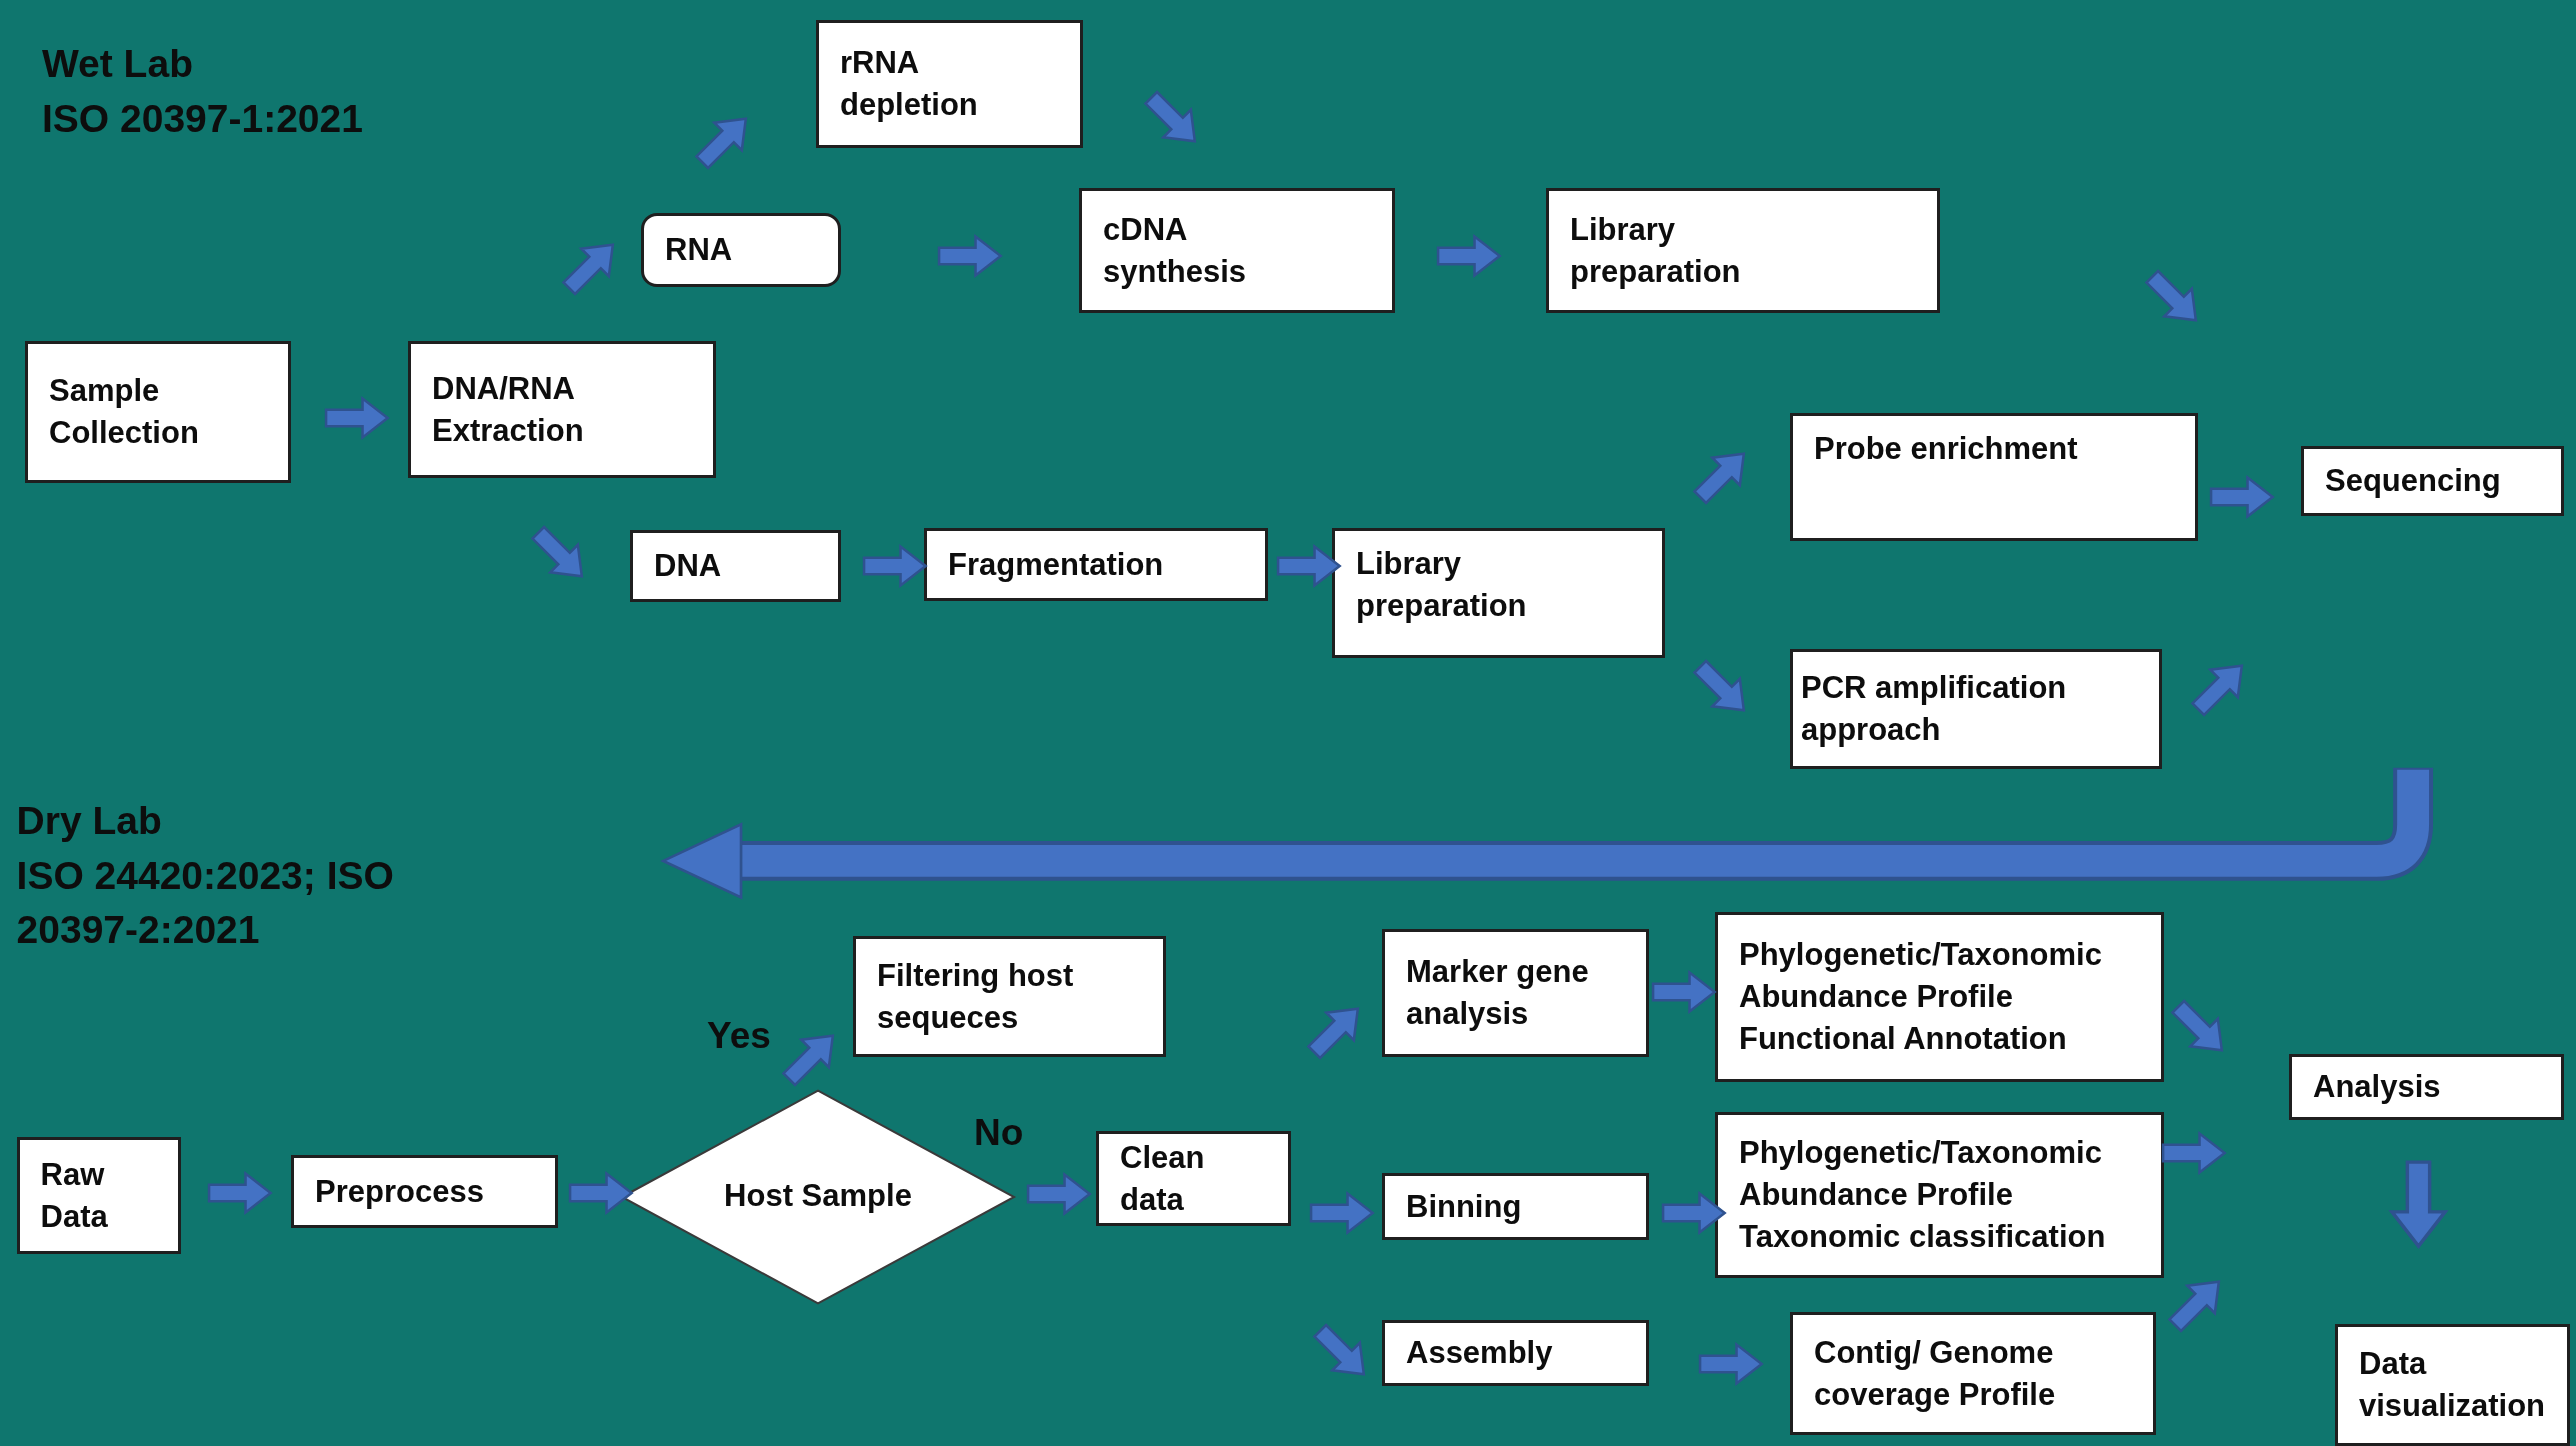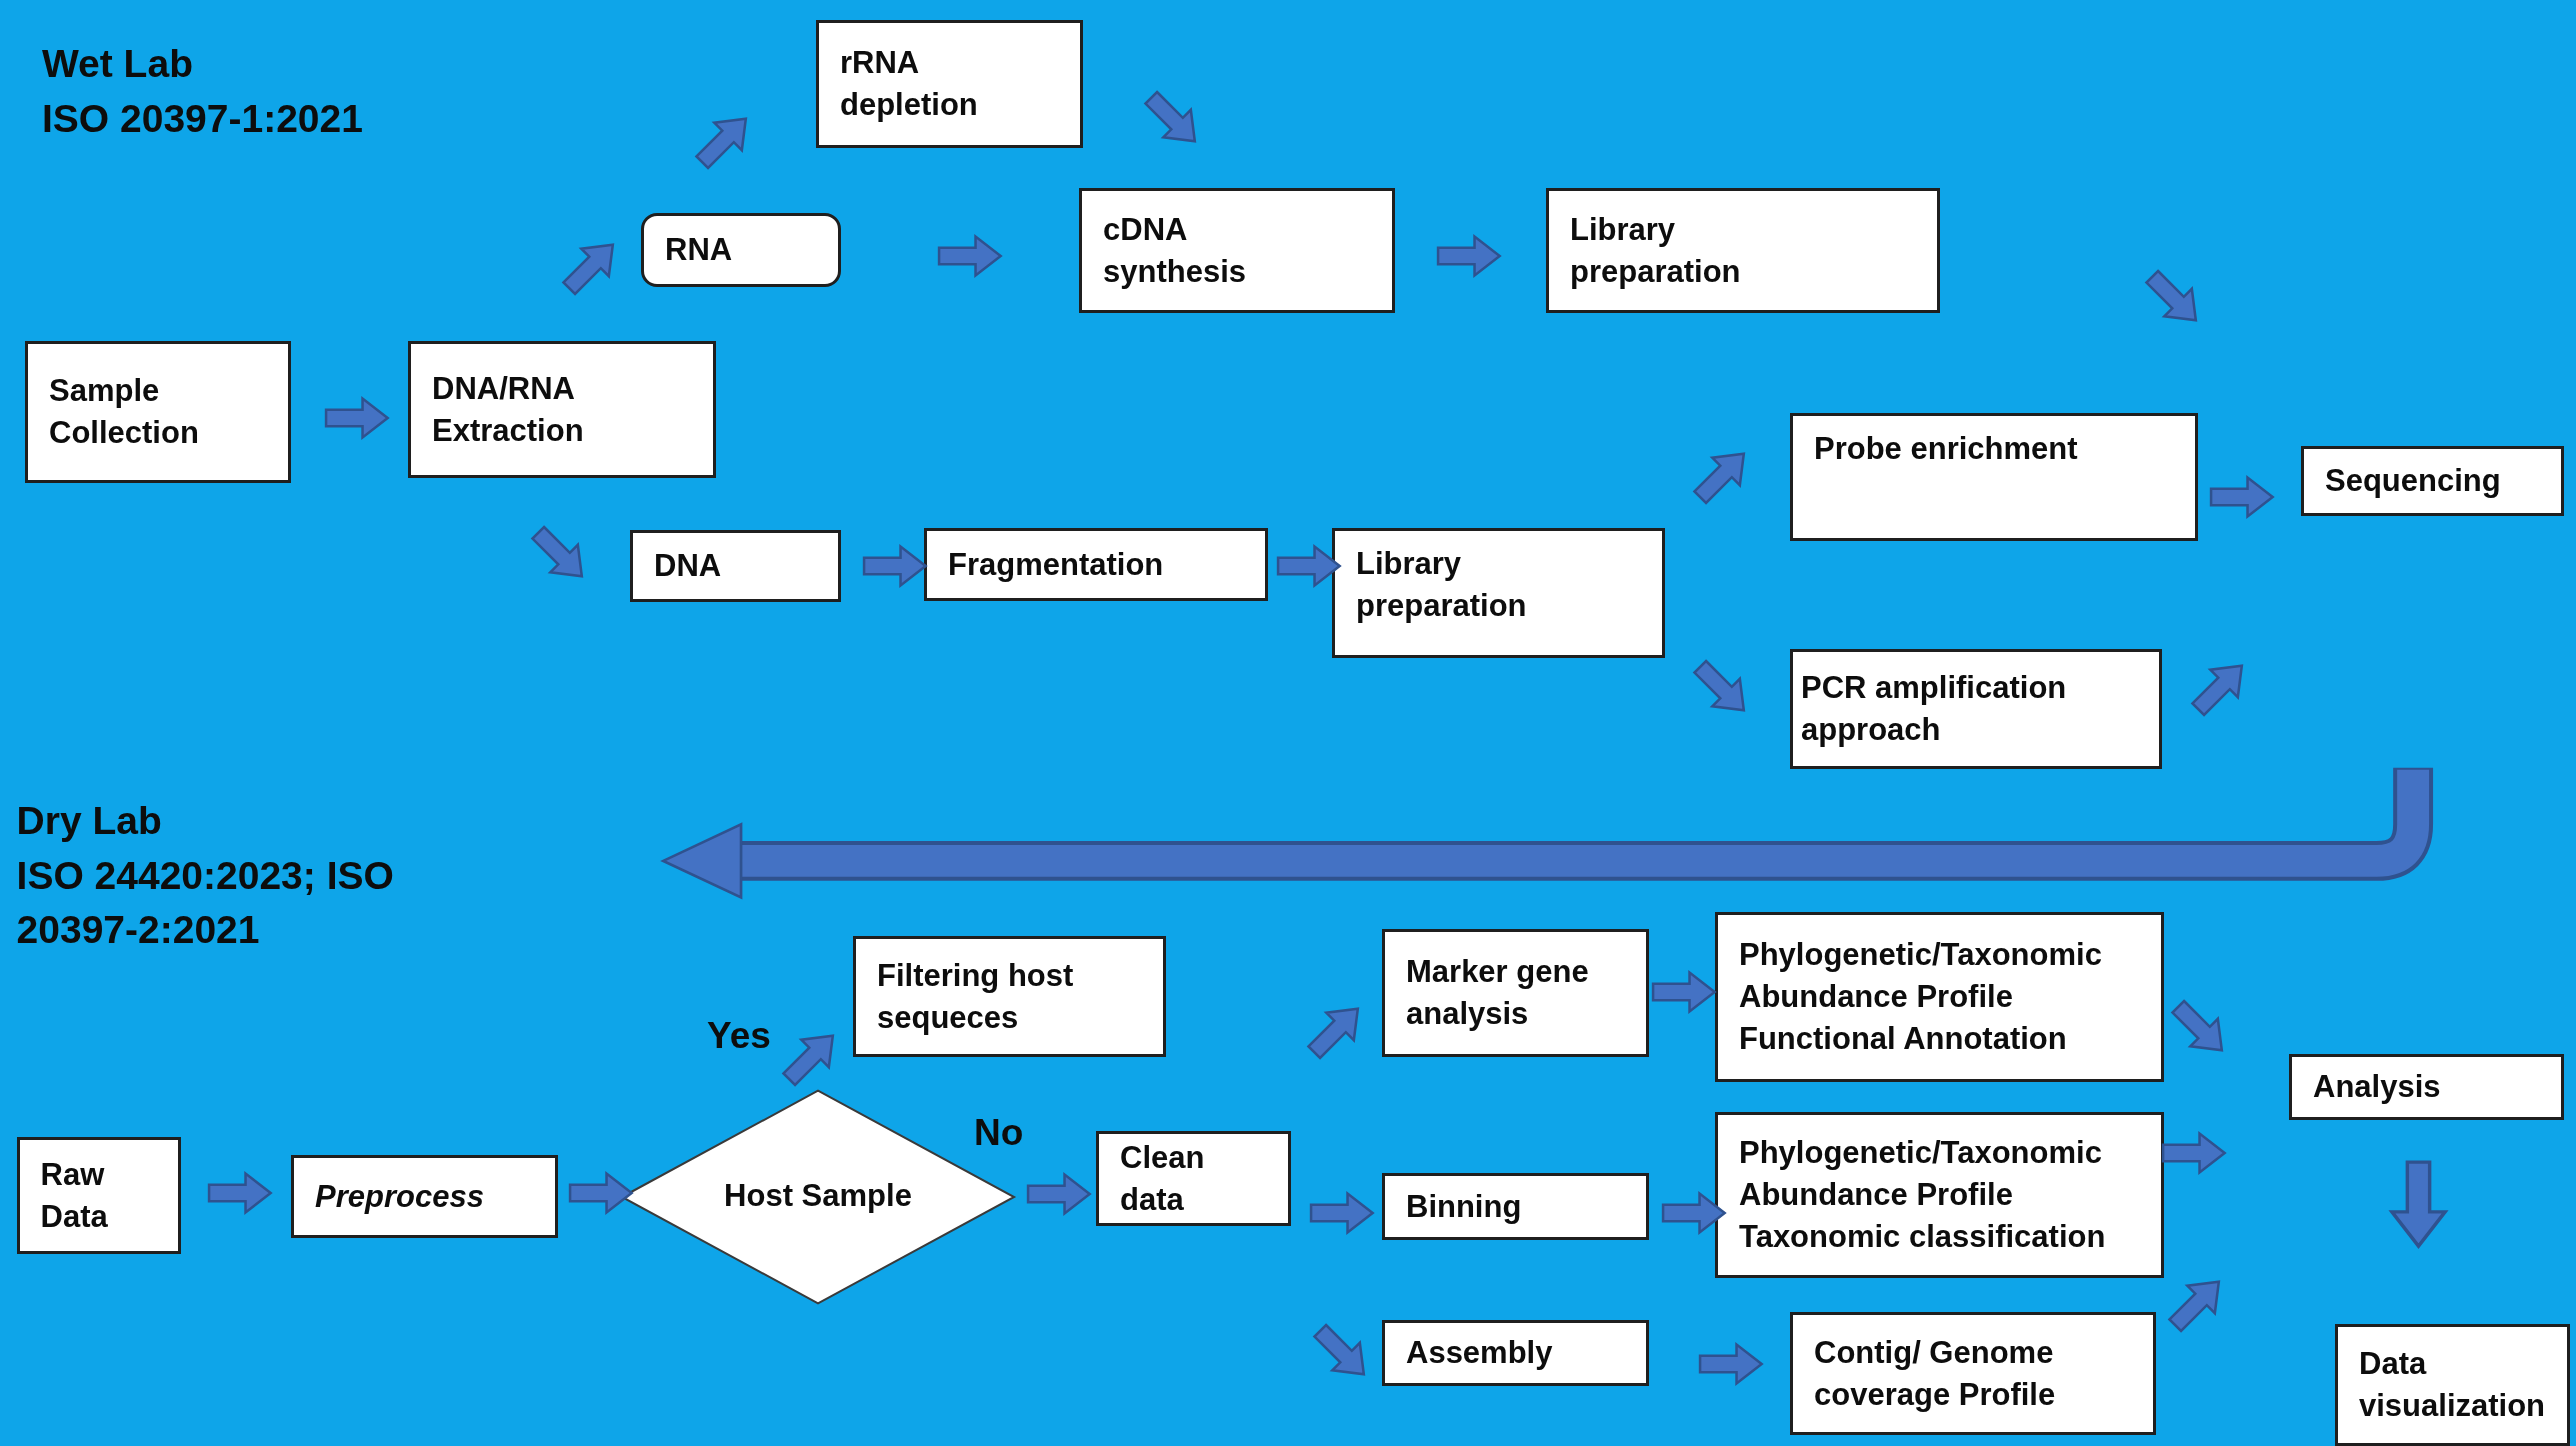--- a/index.html
+++ b/index.html
@@ -1,17 +1,17 @@
 <!DOCTYPE html>
 <html style="font-size:10.6px"><head>
 <meta charset="utf-8">
 <style>
   html,body{margin:0;padding:0;background:#ffffff;}
   .canvas{
-    position:relative;width:2576px;height:1447px;background:#0ea5e9;
+    position:relative;width:2576px;height:1447px;background:#0f766e;
     font-family:"Liberation Sans",sans-serif;overflow:hidden;
   }
   .box{
     position:absolute;box-sizing:border-box;background:#ffffff;
     border:3.3px solid #1f1f1f;display:flex;align-items:center;
     padding:6.6px 9.3px 6.6px 21px;font-weight:bold;font-size:31px;
     color:#0d0d0d;line-height:1.35;
   }
   .box.top{align-items:flex-start;padding-top:12px;}
   .box span,.floating span{white-space:pre-line;}
@@ -88,21 +88,21 @@
     </div>
 
   <div class="box" style="left:853px;top:936px;width:313px;height:121px;">
       <span>Filtering host
 sequeces</span>
     </div>
   <div class="box" style="left:16.6px;top:1137px;width:164px;height:117px;">
       <span>Raw
 Data</span>
     </div>
-  <div class="box" style="left:291px;top:1155px;width:267px;height:83px;font-style:italic;">
+  <div class="box" style="left:291px;top:1155px;width:267px;height:73px;">
       <span>Preprocess</span>
     </div>
   <div class="box" style="left:1096px;top:1131px;width:195px;height:95px;">
       <span>Clean
 data</span>
     </div>
   <div class="box" style="left:1382px;top:929px;width:267px;height:128px;">
       <span>Marker gene
 analysis</span>
     </div>

